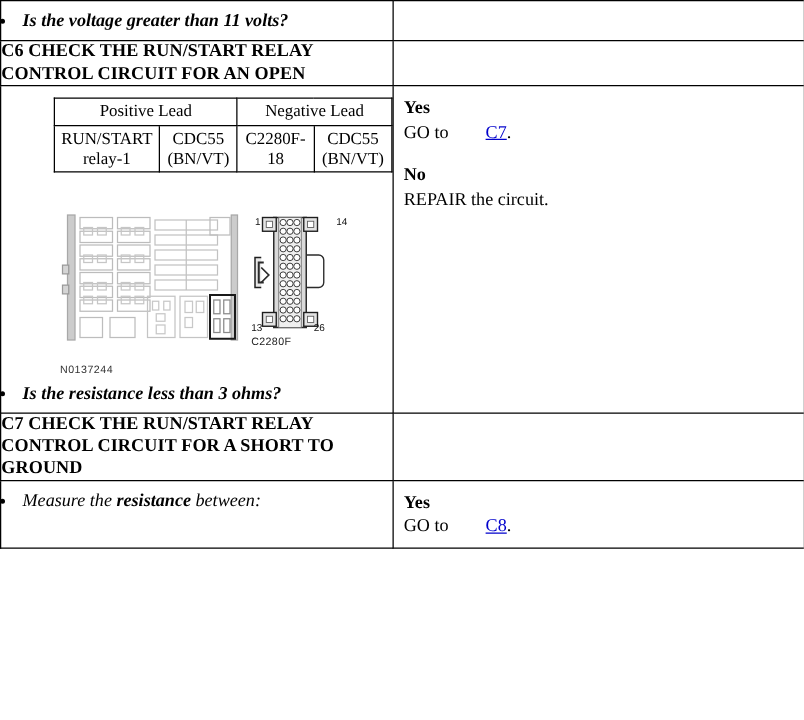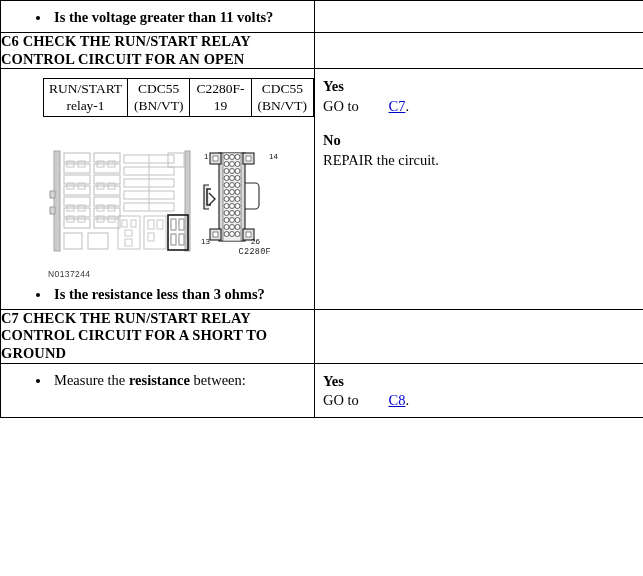--- a/index.html
+++ b/index.html
@@ -42,22 +42,23 @@
     font-weight: bold;
     font-size: 14.5px;
     line-height: 1.22;
     padding: 5px 6px 6px 7px;
     letter-spacing: .1px;
   }
 
   
   ul.bullets {
     margin: 6px 0 4px 0;
-    padding-left: 50px;
+    padding-left: 14px;
     list-style: disc;
+    font-style: italic;
   }
   ul.bullets li {
     font-size: 14.5px;
     line-height: 1.45;
     margin: 0 0 1px 0;
     padding-left: 3px;
   }
   ul.bullets li.bold-q {
     font-weight: bold;
   }
@@ -120,22 +121,22 @@
 
   
   .fusebox { position: absolute; left: 47px; top: 6px; }
   
   .connector { position: absolute; left: 200px; top: 4px; }
   .conn-label {
     position: absolute;
     left: 200px;
     top: 104px;
     width: 70px;
-    text-align: right;
-    font-family: Liberation Mono, monospace;
+    text-align: left;
+    font-family: Liberation Sans, sans-serif;
     font-size: 8.5px;
     letter-spacing: .3px;
     color: #222222;
   }
   .pin-num {
     position: absolute;
     font-family: "Liberation Sans", sans-serif;
     font-size: 8px;
     color: #111111;
   }
@@ -169,23 +170,27 @@
         <td class="col-right"></td>
       </tr>
 
       <tr>
         <td class="col-left cell-pad">
 
 
           <table class="pins">
             <tbody>
               <tr>
+                <td class="pw-a" colspan="2">Positive Lead</td>
+                <td class="pw-c" colspan="2">Negative Lead</td>
+              </tr>
+              <tr>
                 <td class="pw-a">RUN/START relay-1</td>
                 <td class="pw-b">CDC55 (BN/VT)</td>
-                <td class="pw-c">C2280F-19</td>
+                <td class="pw-c">C2280F-18</td>
                 <td class="pw-d">CDC55 (BN/VT)</td>
               </tr>
             </tbody>
           </table>
 
           <div class="figure">
 
             <div class="fusebox">
               <svg width="145" height="105" viewBox="0 0 145 105">
                 <g fill="none" stroke="#b5b5b5" stroke-width="1">

